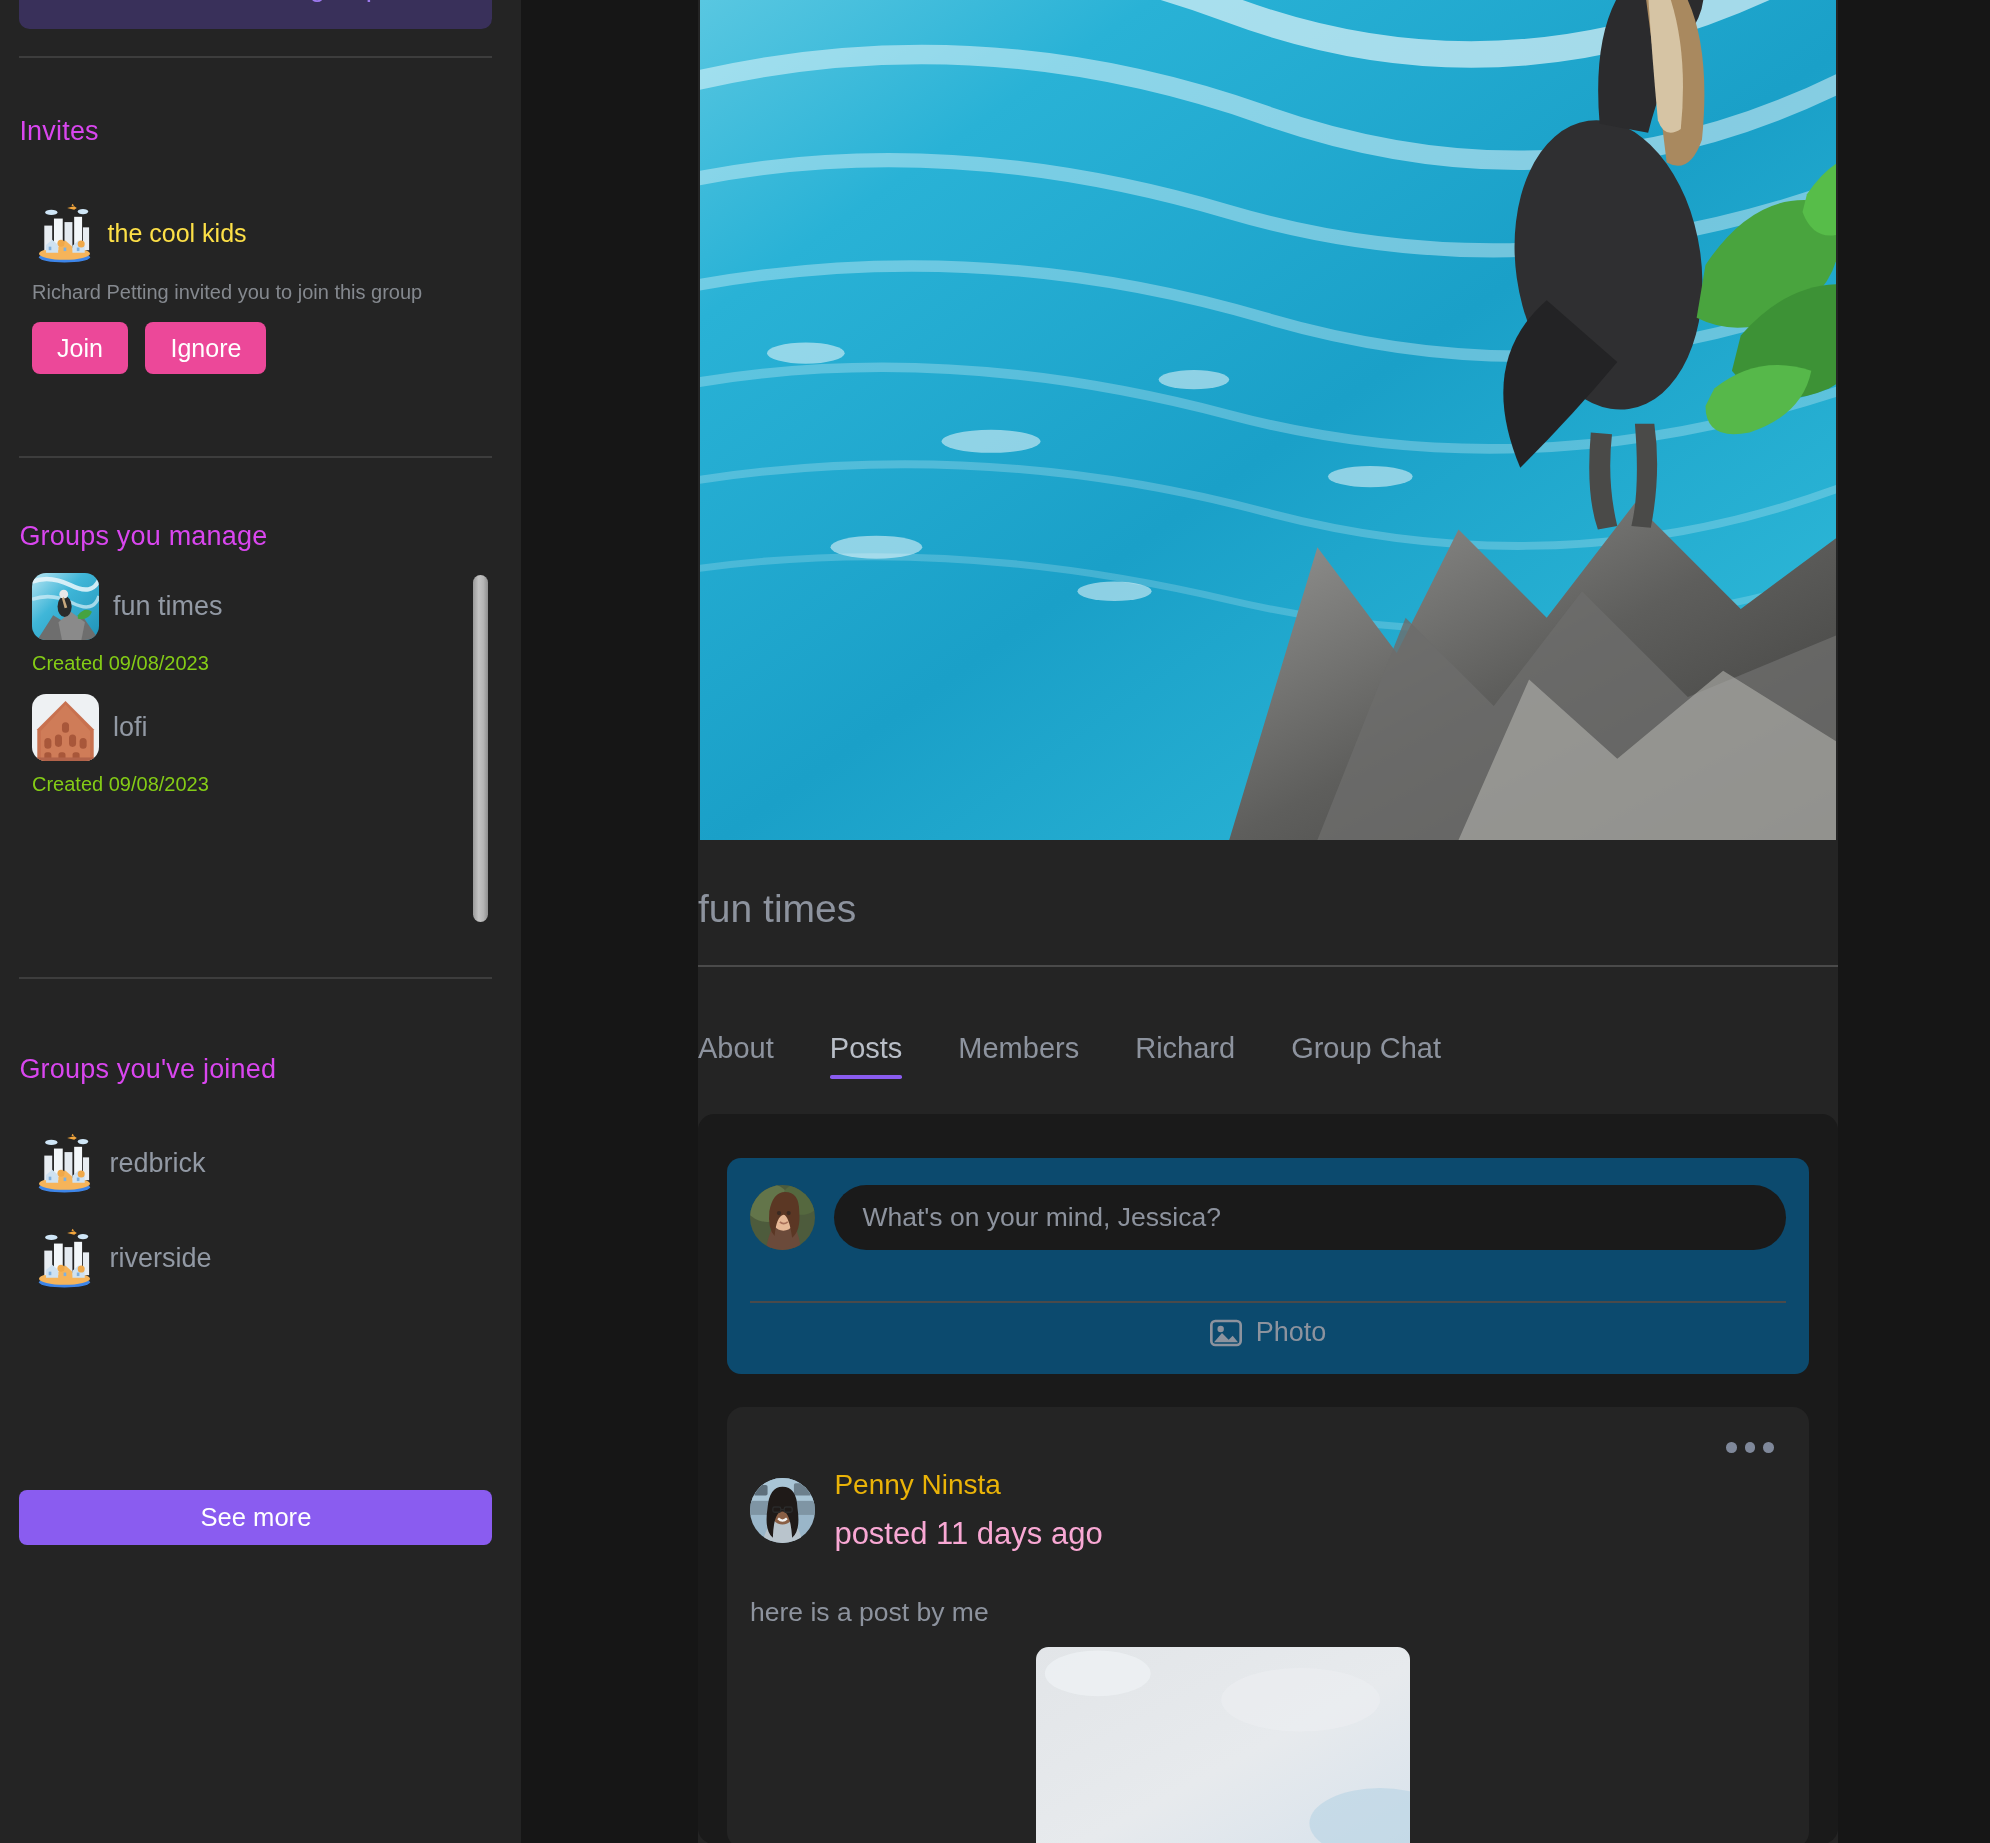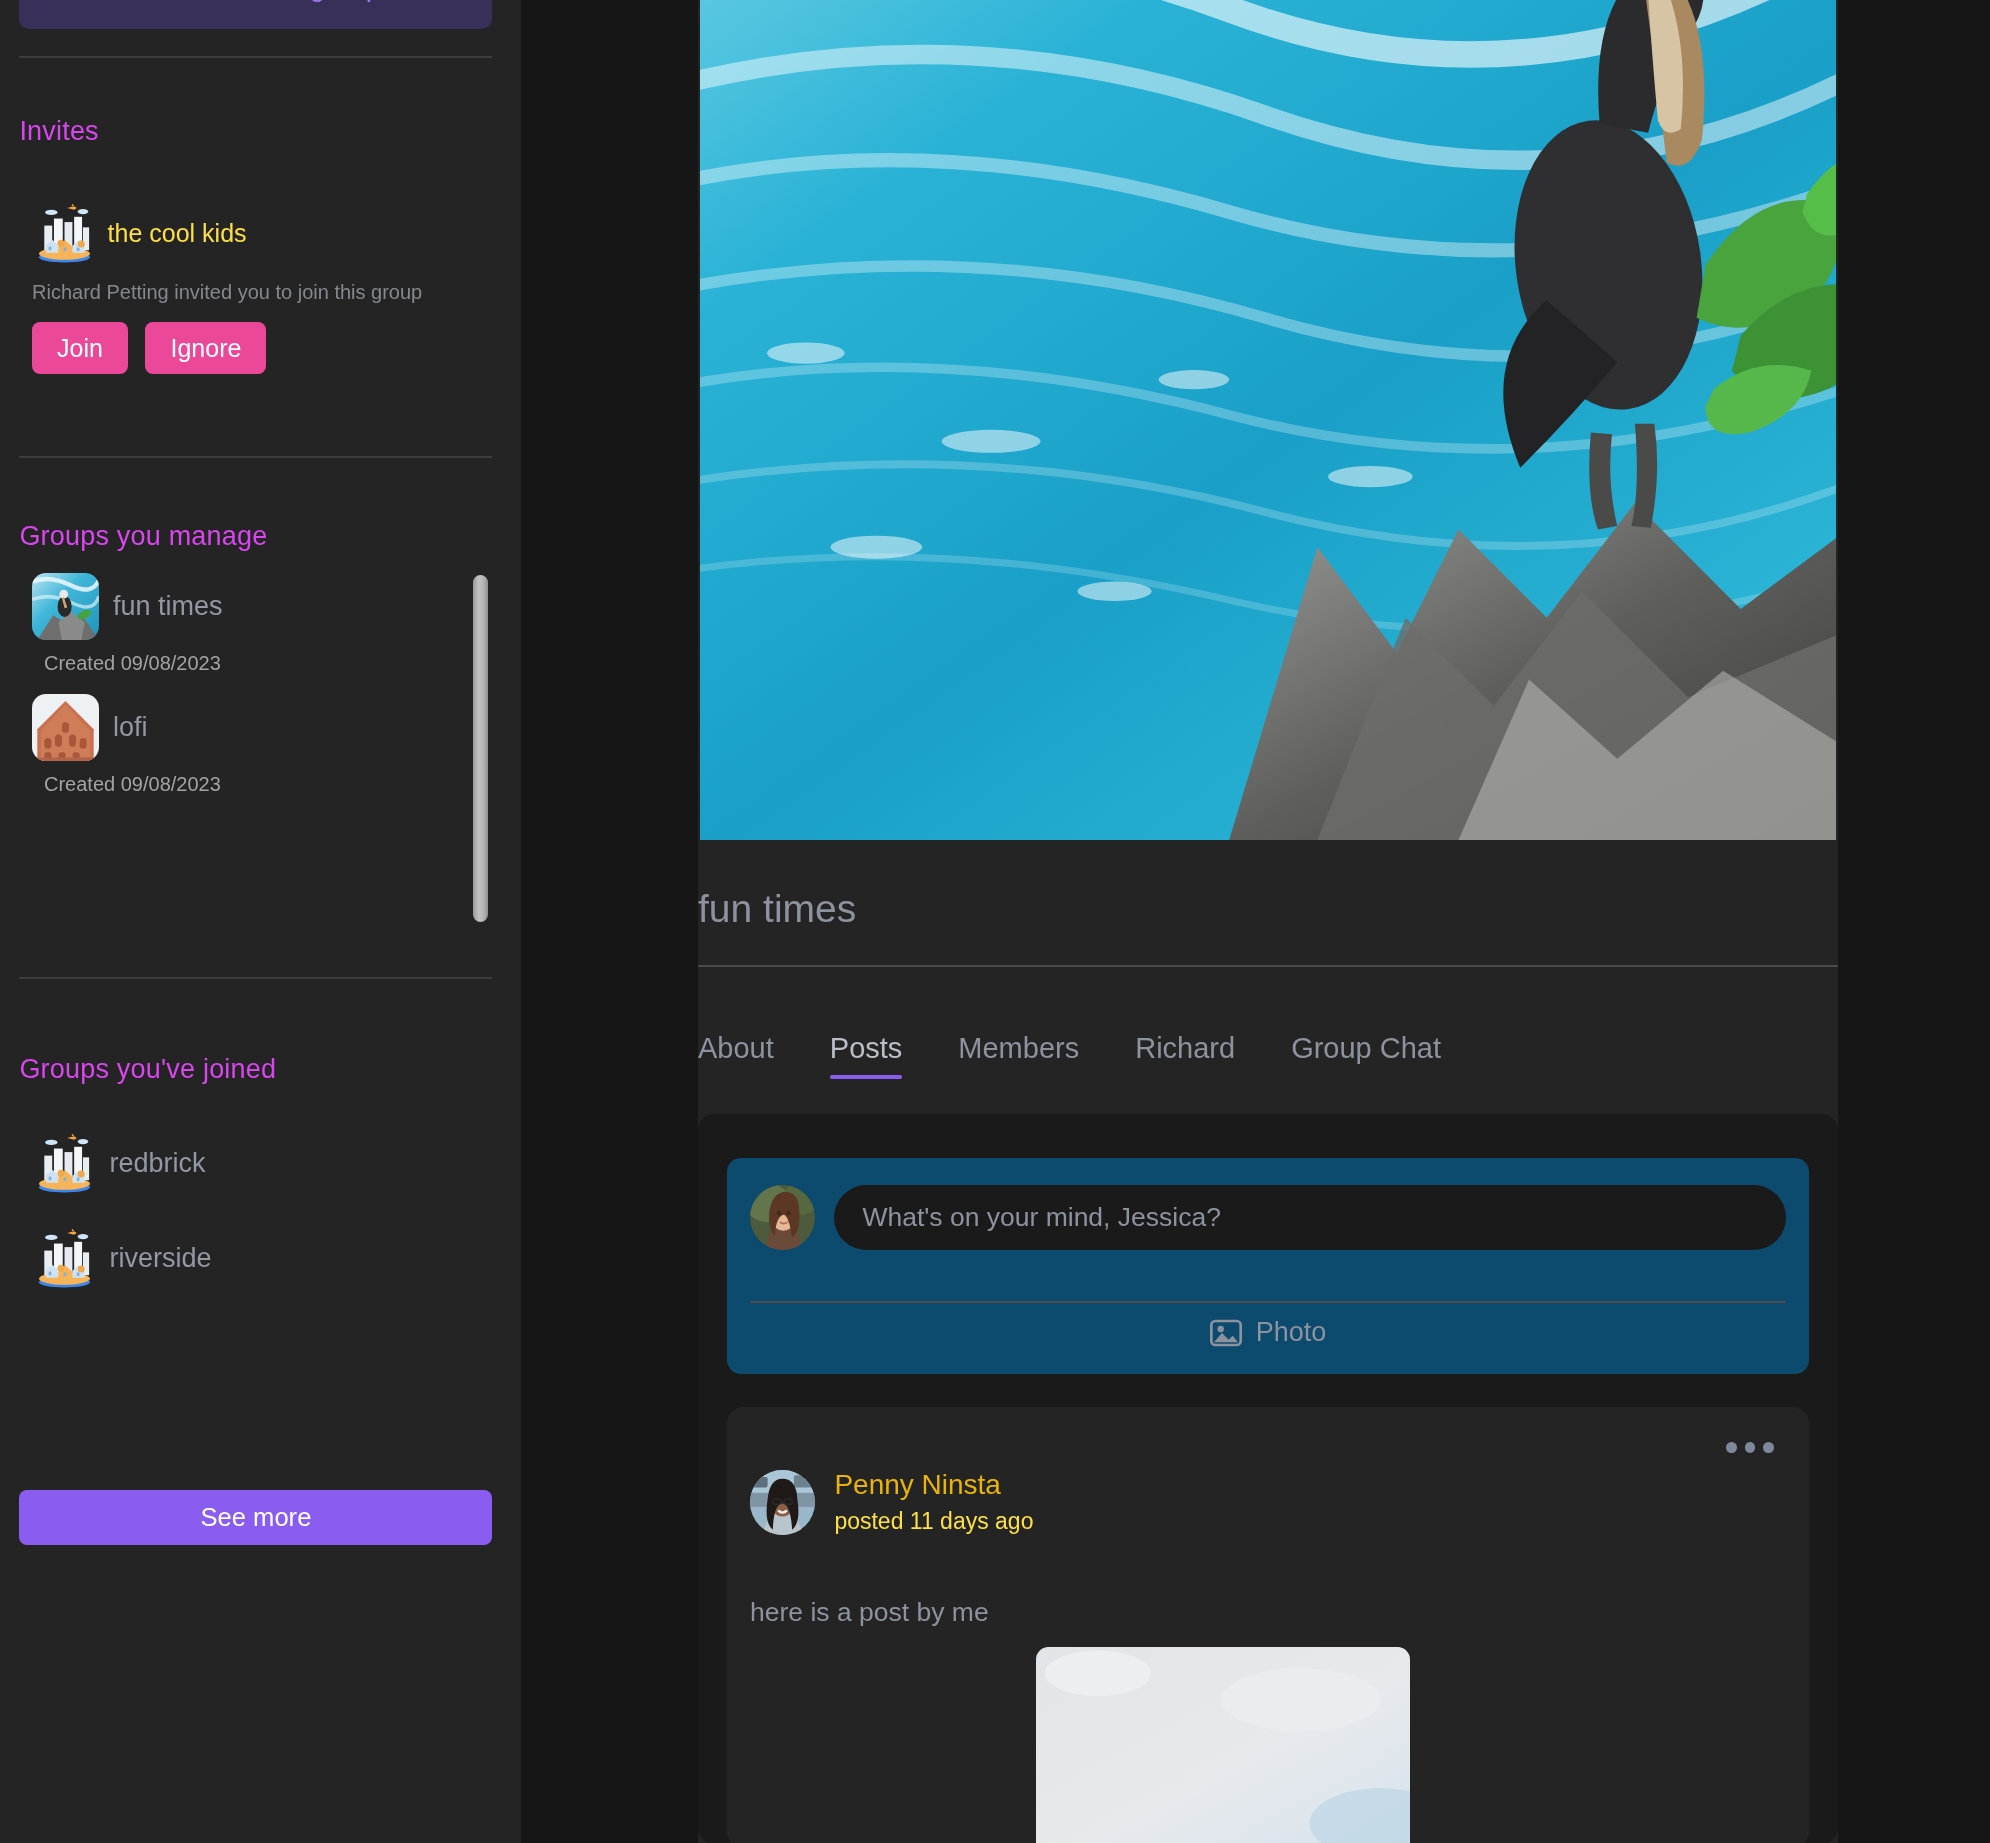--- a/index.html
+++ b/index.html
@@ -72,21 +72,21 @@
 
   
   .managed-list { position: absolute; left: 0; top: 573px; width: 521px; height: 348px; }
   .mg-item { position: absolute; left: 32px; }
   .mg-head { display: flex; align-items: center; gap: 14px; }
   .mg-avatar {
     width: 67px; height: 67px; border-radius: 14px; overflow: hidden;
     flex: 0 0 auto; display: block;
   }
   .mg-name { color: #9299a4; font-size: 27px; }
-  .mg-created { color: #a3a3a3; font-size: 20px; margin-top: 12.4px; margin-left: 12px; }
+  .mg-created { color: #84cc16; font-size: 20px; margin-top: 12.4px; }
 
   .side-scrollbar {
     position: absolute; left: 473px; top: 575px;
     width: 15px; height: 347px; border-radius: 8px;
     background: linear-gradient(90deg,#9a9a9a 0%,#c3c3c3 38%,#b4b4b4 70%,#8f8f8f 100%);
     cursor: pointer;
   }
 
   
   .joined-item { position: absolute; left: 32px; display: flex; align-items: center; gap: 12.4px; }
@@ -184,21 +184,21 @@
   .post-menu {
     position: absolute; right: 26.5px; top: 26.5px;
     display: flex; gap: 8px; align-items: center; cursor: pointer;
     padding: 8.8px;
   }
   .post-menu i { width: 10.6px; height: 10.6px; border-radius: 50%; background: #7f889a; display: block; }
 
   .post-head { position: absolute; left: 23px; top: 62px; display: flex; align-items: center; gap: 19.4px; }
   .post-avatar { width: 65px; height: 65px; border-radius: 50%; overflow: hidden; flex: 0 0 auto; display: block; }
   .post-author { color: #eab308; font-size: 28px; }
-  .post-time { color: #fde047; font-size: 23px; margin-top: 7px; }
+  .post-time { color: #f9a8d4; font-size: 31px; margin-top: 15px; }
   .post-body { position: absolute; left: 23px; top: 190px; color: #8d939e; font-size: 26.5px; }
 
   .post-image {
     position: absolute; left: 309px; top: 240px;
     width: 374px; height: 201px; border-radius: 12.4px 12.4px 0 0; overflow: hidden;
   }
   .post-image svg { display: block; width: 100%; height: 100%; }
 </style>
 </head>
 <body>

